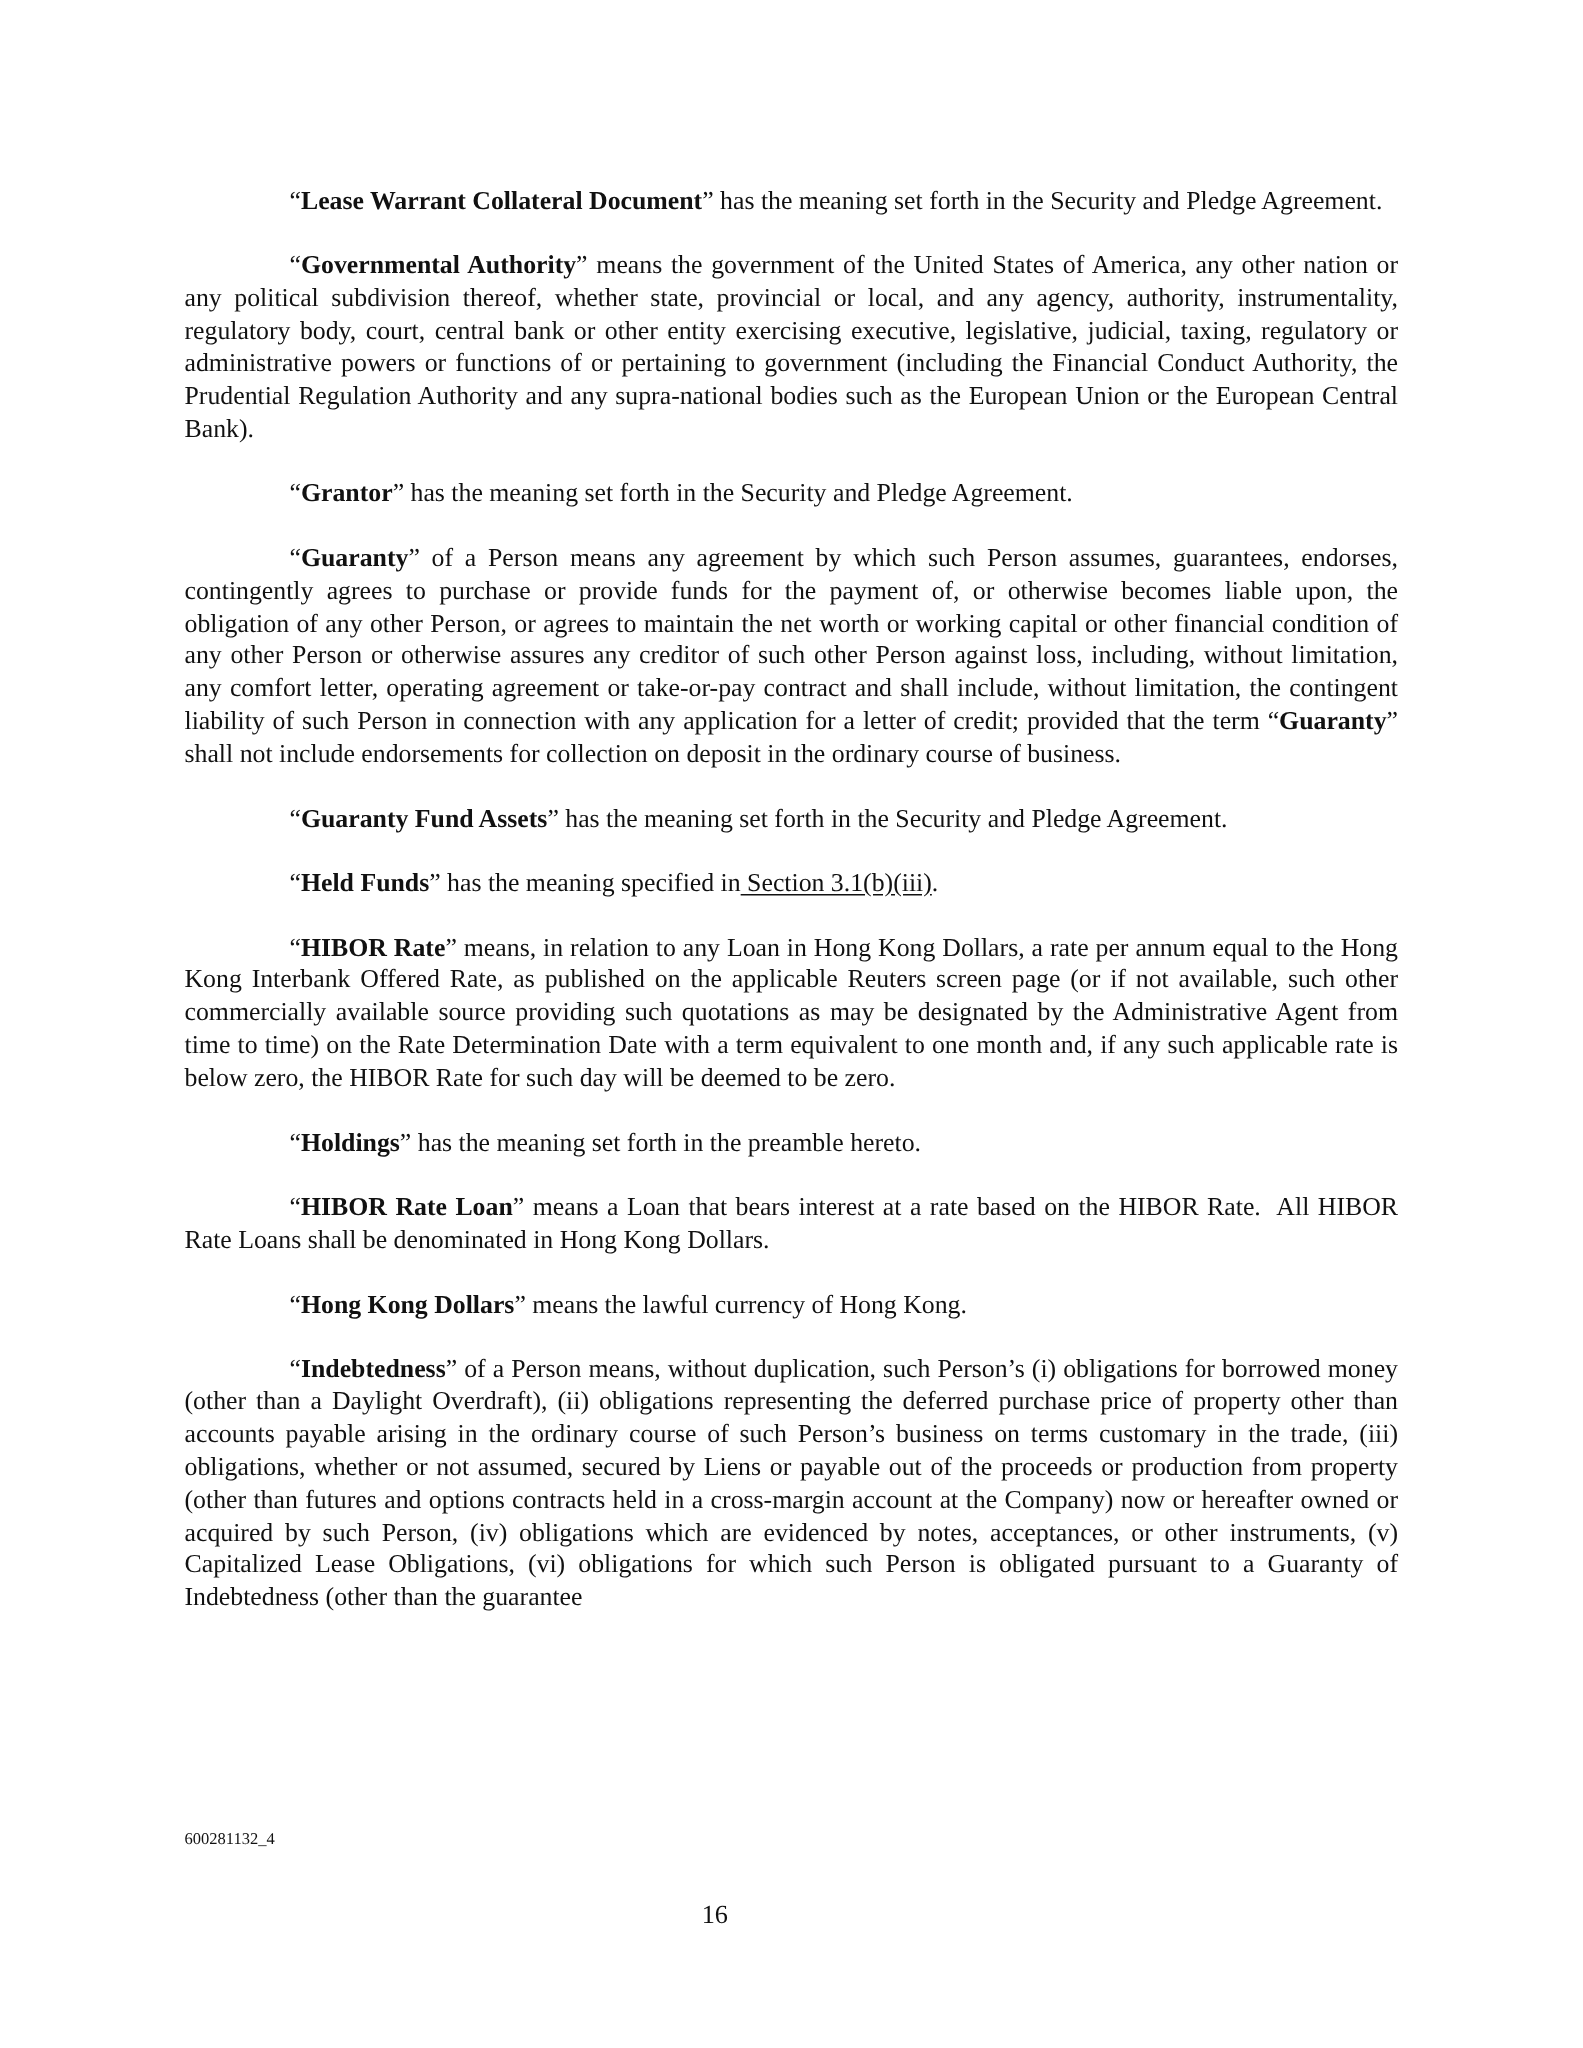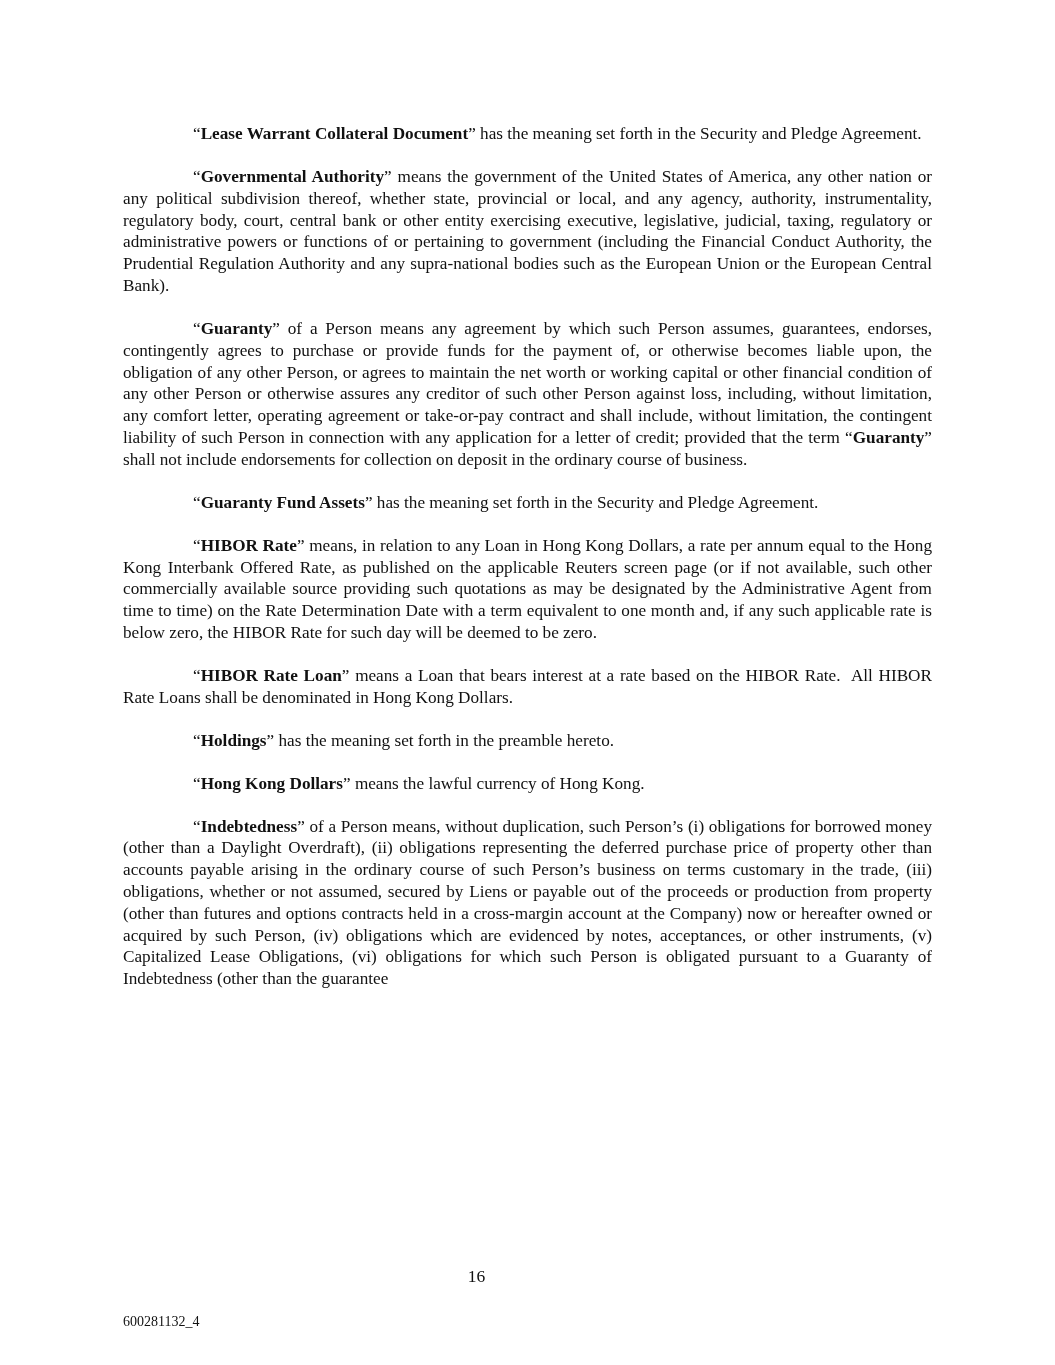--- a/index.html
+++ b/index.html
@@ -43,44 +43,46 @@
       left: 0;
       width: 953px;
       text-align: center;
       font-size: 17.5px;
       padding-left: 0px;
     }
     .page-number span { position: relative; left: 0px; }
     .doc-id {
       position: absolute;
       left: 123px;
-      top: 1314px;
-      font-size: 14px;
+      top: 1220px;
+      font-size: 11px;
     }
   </style>
 </head>
 <body>
 
 <div class="page">
 
   <p class="para">“<span class="term">Lease Warrant Collateral Document</span>”<span> has the meaning set forth in the Security and Pledge Agreement.</span></p>
 
   <p class="para">“<span class="term">Governmental Authority</span>”<span> means the government of the United States of America, any other nation or any political subdivision thereof, whether state, provincial or local, and any agency, authority, instrumentality, regulatory body, court, central bank or other entity exercising executive, legislative, judicial, taxing, regulatory or administrative powers or functions of or pertaining to government (including the Financial Conduct Authority, the Prudential Regulation Authority and any supra-national bodies such as the European Union or the European Central Bank).</span></p>
 
+  <p class="para">“<span class="term">Grantor</span>”<span> has the meaning set forth in the Security and Pledge Agreement.</span></p>
 
   <p class="para">“<span class="term">Guaranty</span>”<span> of a Person means any agreement by which such Person assumes, guarantees, endorses, contingently agrees to purchase or provide funds for the payment of, or otherwise becomes liable upon, the obligation of any other Person, or agrees to maintain the net worth or working capital or other financial condition of any other Person or otherwise assures any creditor of such other Person against loss, including, without limitation, any comfort letter, operating agreement or take-or-pay contract and shall include, without limitation, the contingent liability of such Person in connection with any application for a letter of credit; provided that the term </span>“<span class="term">Guaranty</span>”<span> shall not include endorsements for collection on deposit in the ordinary course of business.</span></p>
 
   <p class="para">“<span class="term">Guaranty Fund Assets</span>”<span> has the meaning set forth in the Security and Pledge Agreement.</span></p>
 
+  <p class="para">“<span class="term">Held Funds</span>”<span> has the meaning specified in</span><span class="xref"> Section 3.1(b)(iii)</span><span>.</span></p>
 
   <p class="para">“<span class="term">HIBOR Rate</span>”<span> means, in relation to any Loan in Hong Kong Dollars, a rate per annum equal to the Hong Kong Interbank Offered Rate, as published on the applicable Reuters screen page (or if not available, such other commercially available source providing such quotations as may be designated by the Administrative Agent from time to time) on the Rate Determination Date with a term equivalent to one month and, if any such applicable rate is below zero, the HIBOR Rate for such day will be deemed to be zero.</span></p>
 
+  <p class="para">“<span class="term">Holdings</span>”<span> has the meaning set forth in the preamble hereto.</span></p>
+
   <p class="para" style="white-space: pre-wrap;">“<span class="term">HIBOR Rate Loan</span>”<span> means a Loan that bears interest at a rate based on the HIBOR Rate.  All HIBOR Rate Loans shall be denominated in Hong Kong Dollars.</span></p>
-
-  <p class="para">“<span class="term">Holdings</span>”<span> has the meaning set forth in the preamble hereto.</span></p>
 
   <p class="para">“<span class="term">Hong Kong Dollars</span>”<span> means the lawful currency of Hong Kong.</span></p>
 
 
 
   <p class="para">“<span class="term">Indebtedness</span>”<span> of a Person means, without duplication, such Person’s (i) obligations for borrowed money (other than a Daylight Overdraft), (ii) obligations representing the deferred purchase price of property other than accounts payable arising in the ordinary course of such Person’s business on terms customary in the trade, (iii) obligations, whether or not assumed, secured by Liens or payable out of the proceeds or production from property (other than futures and options contracts held in a cross-margin account at the Company) now or hereafter owned or acquired by such Person, (iv) obligations which are evidenced by notes, acceptances, or other instruments, (v) Capitalized Lease Obligations, (vi) obligations for which such Person is obligated pursuant to a Guaranty of Indebtedness (other than the guarantee</span></p>
 
 </div>
 
 <div class="page-number"><span>16</span></div>

